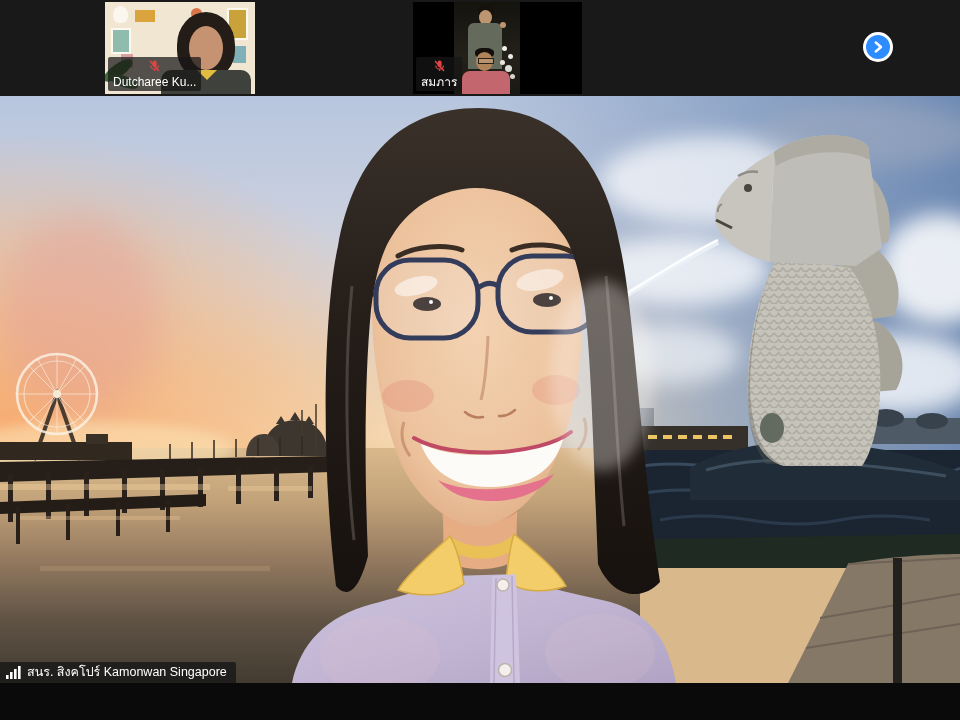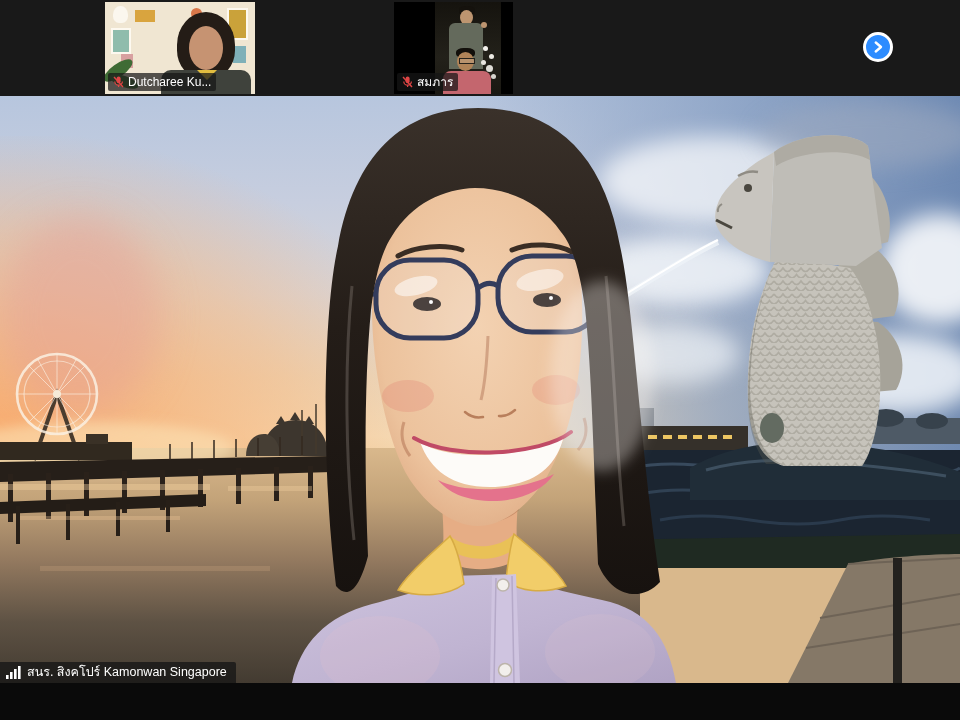--- a/index.html
+++ b/index.html
@@ -5,21 +5,21 @@
   html,body{margin:0;padding:0;background:#000;}
   .screen{position:relative;width:960px;height:720px;overflow:hidden;background:#000;
           font-family:"Liberation Sans","DejaVu Sans",sans-serif;}
 
   
   .filmstrip{position:absolute;left:0;top:0;width:960px;height:96px;background:#191919;}
   .tile{position:absolute;top:2px;height:92px;background:#000;overflow:hidden;}
   .tile .vid{position:absolute;top:0;height:92px;overflow:hidden;}
   .pname{position:absolute;left:3px;bottom:3px;display:flex;align-items:center;gap:4px;
          background:rgba(22,22,22,.72);color:#fff;font-size:12px;line-height:1;
-         padding:3px 5px;border-radius:2px;max-width:138px;white-space:nowrap;overflow:hidden;z-index:5;}
+         padding:3px 5px;border-radius:2px;max-width:138px;white-space:nowrap;overflow:hidden;z-index:5;flex-direction:column;}
   .micoff{flex:0 0 auto;width:11px;height:12px;display:inline-block;}
 
   
   .t1{left:105px;width:150px;background:#f0e6d2;}
   .t1 .deco{position:absolute;}
   .d-cat{left:8px;top:4px;width:15px;height:17px;background:#fbf7ee;border-radius:50% 50% 40% 40%;}
   .d-f1{left:6px;top:26px;width:16px;height:22px;background:#8fbcac;border:2px solid #fdf9f0;}
   .d-f2{left:30px;top:8px;width:20px;height:12px;background:#d9a43e;}
   .d-f3{left:86px;top:6px;width:11px;height:11px;background:#d9774a;border-radius:50%;}
   .d-f4{left:122px;top:6px;width:17px;height:28px;background:#caa23a;border:2px solid #fdf9f0;}
@@ -45,21 +45,21 @@
   .f2{left:112px;top:4px;transform:rotate(10deg);background:#3f7046;}
   .f3{left:118px;top:12px;transform:rotate(38deg);}
   .f4{left:100px;top:16px;transform:rotate(-5deg);background:#356342;}
   .t2-hair{position:absolute;left:38px;top:22px;width:56px;height:42px;background:#14100c;border-radius:45% 45% 35% 35%;}
   .t2-face{position:absolute;left:48px;top:32px;width:36px;height:42px;background:#b4835c;border-radius:48%;}
   .t2-glasses{position:absolute;left:50px;top:45px;width:32px;height:7px;border-top:2px solid rgba(25,20,15,.8);}
   .t2-body{position:absolute;left:30px;top:66px;width:72px;height:26px;background:#2c3850;border-radius:8px 8px 0 0;}
   .t2-placket{position:absolute;left:63px;top:70px;width:4px;height:22px;background:#e8eaee;}
 
   
-  .t3{left:394px;width:119px;}
+  .t3{left:413px;width:169px;}
   .t3 .vid{left:41px;width:66px;background:linear-gradient(180deg,#15130e 0%,#23211a 60%,#1a1812 100%);}
   .t3-hairA{position:absolute;left:24px;top:4px;width:16px;height:10px;background:#15120d;border-radius:40%;}
   .t3-faceA{position:absolute;left:25px;top:8px;width:13px;height:15px;background:#bd9570;border-radius:50%;}
   .t3-bodyA{position:absolute;left:14px;top:21px;width:34px;height:46px;background:#646a5c;border-radius:6px 6px 0 0;}
   .t3-hand{position:absolute;left:46px;top:20px;width:6px;height:6px;background:#bd9570;border-radius:50%;}
   .t3-blossom{position:absolute;left:48px;top:44px;width:5px;height:5px;background:#f4f2ee;border-radius:50%;
      box-shadow:6px 8px 0 #eceae4,-2px 14px 0 #e8e6e0,4px 20px 0 1px #dedcd6,8px 28px 0 #d6d4ce;}
   .t3-hairB{position:absolute;left:21px;top:46px;width:19px;height:10px;background:#120f0b;border-radius:40%;}
   .t3-faceB{position:absolute;left:22px;top:50px;width:17px;height:19px;background:#b08358;border-radius:50%;}
   .t3-glassesB{position:absolute;left:24px;top:56px;width:14px;height:4px;border:1px solid #26221c;background:rgba(240,240,240,.15);}

